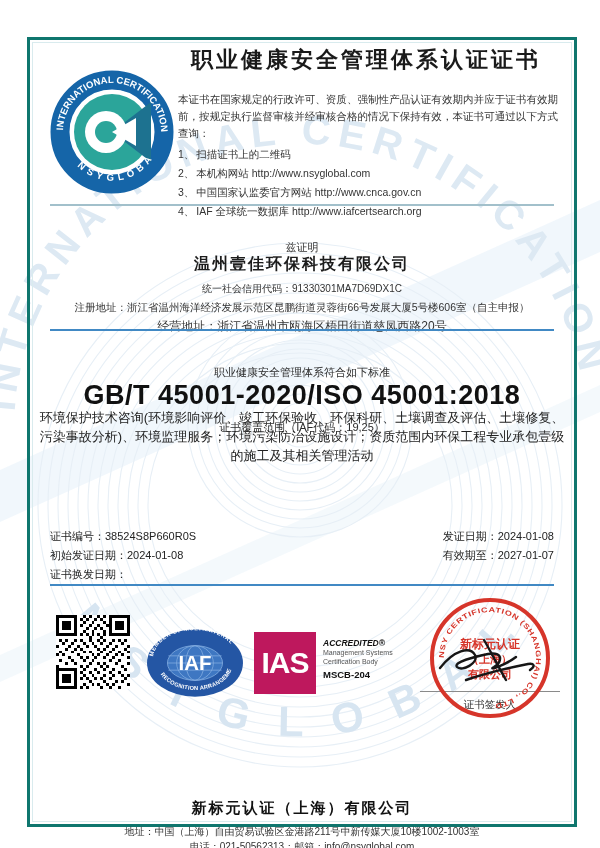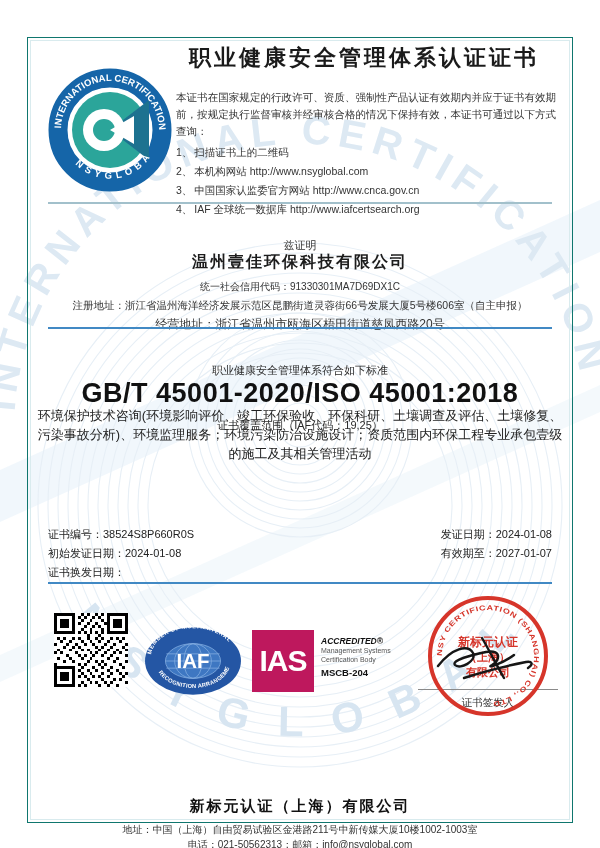--- a/index.html
+++ b/index.html
@@ -5,21 +5,21 @@
   html,body{margin:0;padding:0;}
   body{
     width:600px;height:848px;position:relative;overflow:hidden;
     background:#ffffff;
     font-family:"Liberation Sans", sans-serif;
     color:#222;
   }
   .wm{position:absolute;inset:0;z-index:1;pointer-events:none;}
   .frame{
     position:absolute;left:27px;top:37px;width:544px;height:784px;
-    border:1px solid #0f766e;z-index:2;
+    border:3px solid #0f766e;z-index:2;
   }
   .frame::after{
     content:"";position:absolute;inset:2px;border:1px solid #d9ebee;pointer-events:none;
   }
   .abs{position:absolute;}
   .ctr{text-align:center;left:0;right:0;margin-top:29px;}
   .title{
     left:136px;right:8px;top:5px;text-align:center;
     font-size:22px;font-weight:bold;letter-spacing:3px;color:#1a1a1a;
   }

